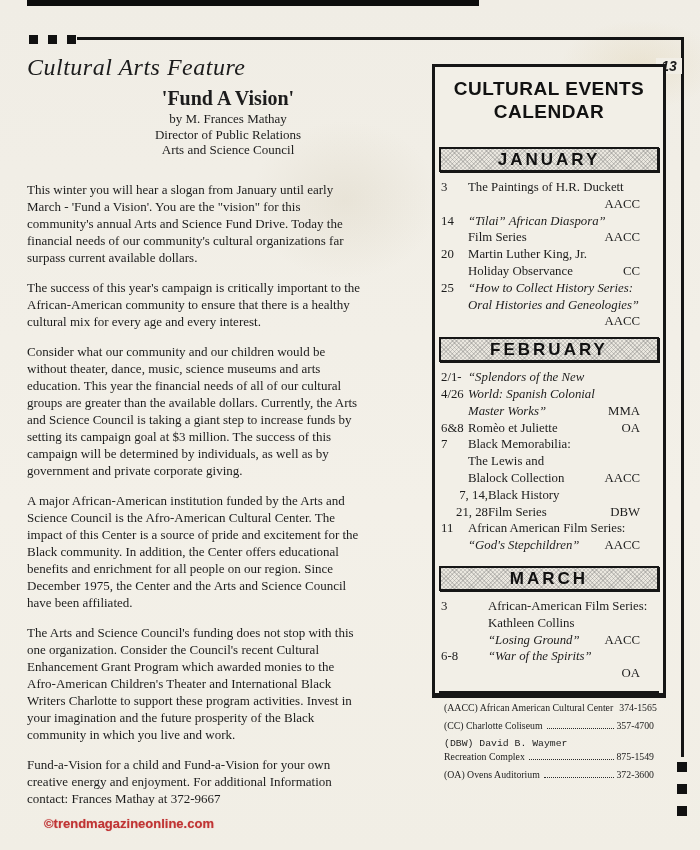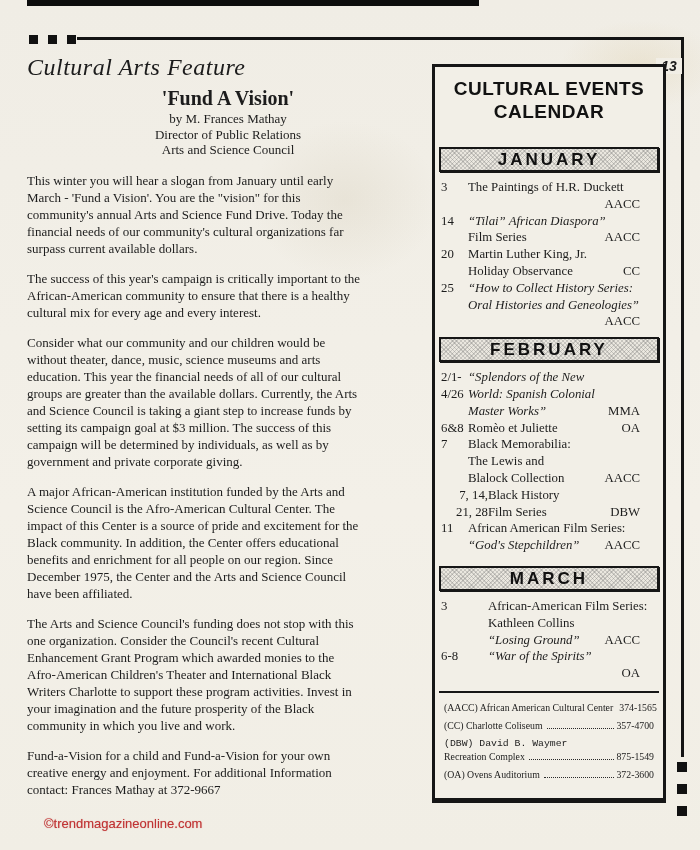--- a/index.html
+++ b/index.html
@@ -28,32 +28,32 @@
     position:absolute;left:656px;top:58px;width:24px;text-align:center;
     font-family:"Liberation Sans", sans-serif;font-weight:bold;font-style:italic;
     font-size:14px;background:#f1eee6;padding:0 1px;
   }
 
   
   #article{position:absolute;left:27px;top:52px;width:402px;}
   .kicker{font-style:italic;font-size:24px;line-height:30px;letter-spacing:0.5px;}
   .art-title{font-weight:bold;font-size:20px;line-height:24px;text-align:center;margin-top:4px;}
   .byline{text-align:center;font-size:13px;line-height:13.5px;margin-top:2px;}
-  #paras{margin-top:15px;}
+  #paras{margin-top:24px;}
   #paras p{margin:0 0 13px 0;font-size:13px;line-height:17px;white-space:pre-line;}
 
   .watermark{
     position:absolute;left:44px;top:816px;
-    font-family:"Liberation Sans", sans-serif;font-size:13px;font-weight:normal;
+    font-family:"Liberation Sans", sans-serif;font-size:13px;font-weight:bold;
     color:#c03434;text-shadow:0 0 1px rgba(192,52,52,.5);
   }
 
   
   #calendar{
-    position:absolute;left:432px;top:64px;width:234px;height:739px;
+    position:absolute;left:432px;top:64px;width:234px;height:634px;
     background:#f2efe7;
     border:3px solid #161616;border-bottom-width:5px;
     box-sizing:border-box;padding:10px 3px 0 3px;
   }
   .cal-title{
     font-family:"Liberation Sans", sans-serif;font-weight:bold;
     font-size:19px;line-height:23px;text-align:center;letter-spacing:0.5px;
     white-space:pre-line;color:#121212;
   }
   .month{margin-top:7px;}

